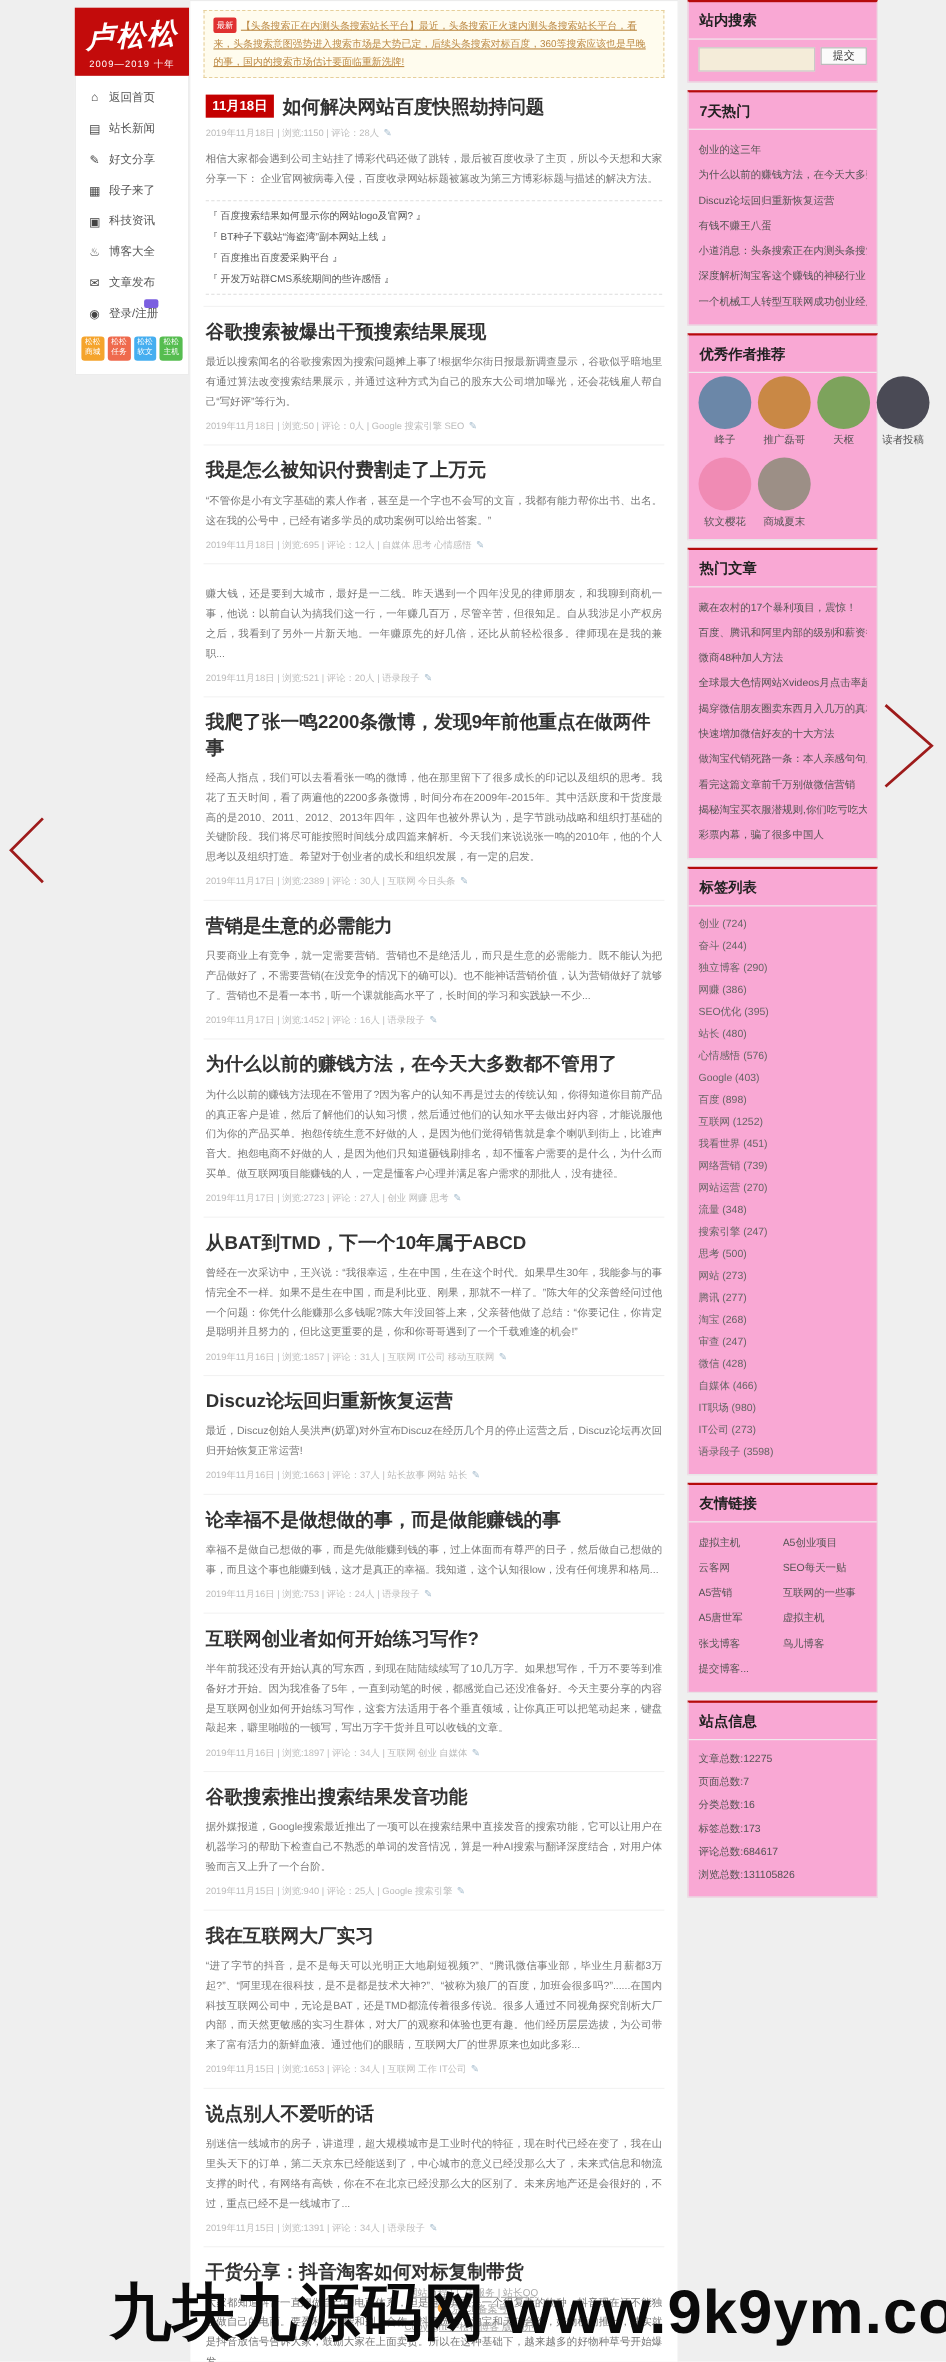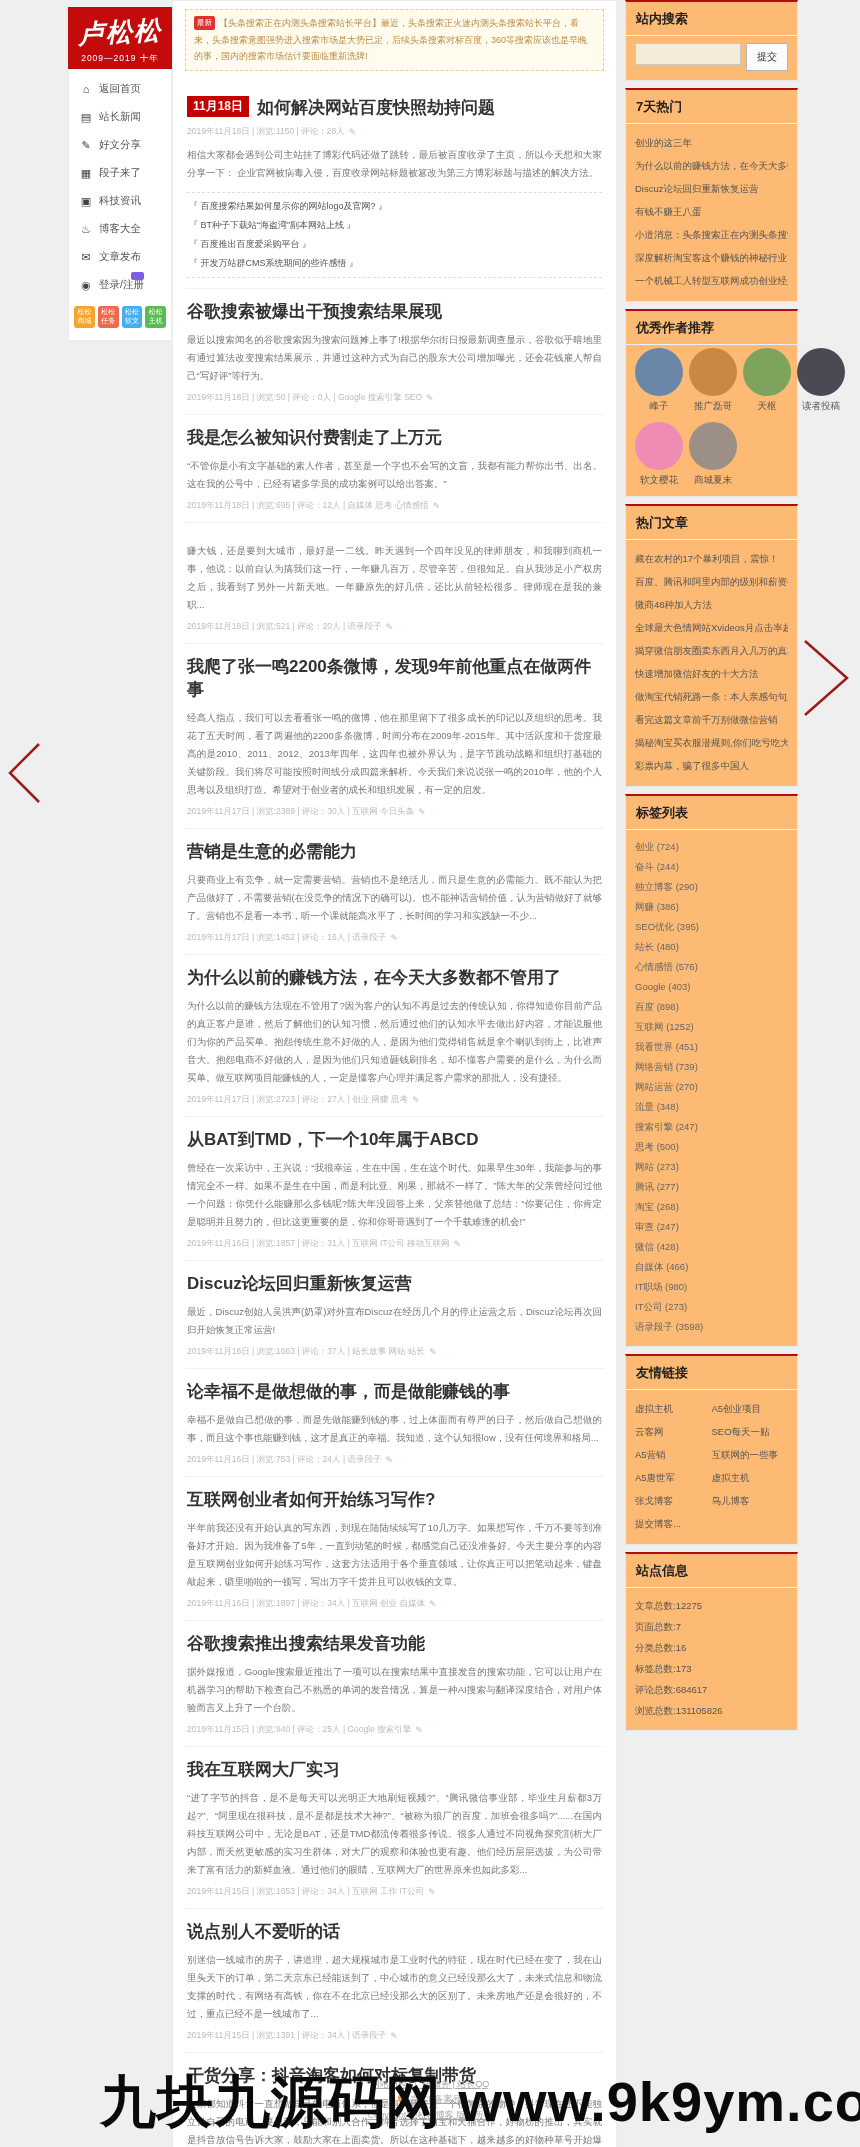--- a/index.html
+++ b/index.html
@@ -17,42 +17,42 @@
   .nav-item { display:flex; align-items:center; gap:7px; padding:7px 11px; font-size:10.5px; color:#555; cursor:pointer; position:relative; }
   .nav-icon { width:12px; font-size:11px; color:#444; text-align:center; }
   .login-badge { position:absolute; left:62px; top:1px; width:13px; height:8px; background:#7b5fe0; border-radius:2px; }
   .apps { display:flex; gap:3px; padding:7px 5px 2px; }
   .app { width:22px; height:22px; border-radius:3px; color:#fff; font-size:7px; line-height:1.25;
          display:flex; flex-direction:column; align-items:center; justify-content:center; cursor:pointer; }
 
   
   .main { width:445px; background:#fff; border:1px solid #ececec; padding:8px 12px 14px; }
   .notice { border:1px dashed #e6cf9b; background:#fffcee; color:#bd8a45; font-size:9px; line-height:1.85;
-            padding:5px 8px; margin-bottom:14px; cursor:pointer; }
+            padding:5px 8px; margin-bottom:4px; cursor:pointer;text-decoration:underline; }
   .notice-badge { display:inline-block; background:#e03131; color:#fff; font-size:7.5px; padding:0 3px;
                   border-radius:2px; margin-right:4px; vertical-align:1px; }
   .post { border-bottom:1px solid #f2f2f2; padding:11px 2px 10px; }
   .post:last-of-type { border-bottom:none; }
   .post-title { font-size:17px; font-weight:bold; color:#333; display:flex; align-items:flex-start; gap:8px; cursor:pointer; }
   .date-badge { background:#c40000; color:#fff; font-size:12px; font-weight:bold; padding:2px 6px; flex-shrink:0; }
   .post-excerpt { margin-top:8px; font-size:9.5px; color:#777; line-height:18px; text-align:justify; }
   .post-meta { font-size:8.5px; color:#bbb; margin-top:7px; display:flex; align-items:center; gap:4px; }
   .meta-icon { color:#a9bfcf; font-size:9px; }
   .related { border-top:1px dashed #ddd; border-bottom:1px dashed #ddd; margin-top:10px; padding:7px 2px;
              display:grid; grid-template-columns:1fr; gap:6px 10px; font-size:9px; color:#555; }
   .related div { cursor:pointer; white-space:nowrap; overflow:hidden; }
 
   
   .sidebar { width:173px; margin-left:8px; flex-shrink:0; }
-  .widget { background:#fdba74; border:1px solid #e7e7e7; border-top:2px solid #b50b0b; margin-bottom:7px; }
+  .widget { background:#f9a8d4; border:1px solid #e7e7e7; border-top:2px solid #b50b0b; margin-bottom:7px; }
   .widget-title { font-size:13px; font-weight:bold; color:#222; padding:8px 10px 7px; border-bottom:1px solid #f0f0f0; }
   .widget-body { padding:7px 9px 9px; }
   .search-row { display:flex; gap:5px; }
   .search-row input { flex:1; min-width:0; height:22px; border:1px solid #c9c9c9; background:#f4ecd9; }
-  .search-row button { width:42px; height:28px; background:#fbfbfb; border:1px solid #b5b5b5; font-size:10px; color:#333; cursor:pointer; }
+  .search-row button { width:42px; height:16px; background:#fbfbfb; border:1px solid #b5b5b5; font-size:10px; color:#333; cursor:pointer; }
   .slist div { font-size:9.5px; color:#555; line-height:23px; white-space:nowrap; overflow:hidden; cursor:pointer; }
   .authors { display:grid; grid-template-columns:1fr 1fr 1fr 1fr; gap:9px 6px; text-align:center; padding-top:3px; }
   .avatar { width:48px; height:48px; border-radius:50%; margin:0 auto 4px; }
   .author-name { font-size:9.5px; color:#555; }
   .taglist div { font-size:9.5px; color:#666; line-height:20px; cursor:pointer; }
   .linkcols { display:flex; }
   .linkcols .col { flex:1; }
   .siteinfo div { font-size:9.5px; color:#555; line-height:21px; cursor:default; }
 
   

